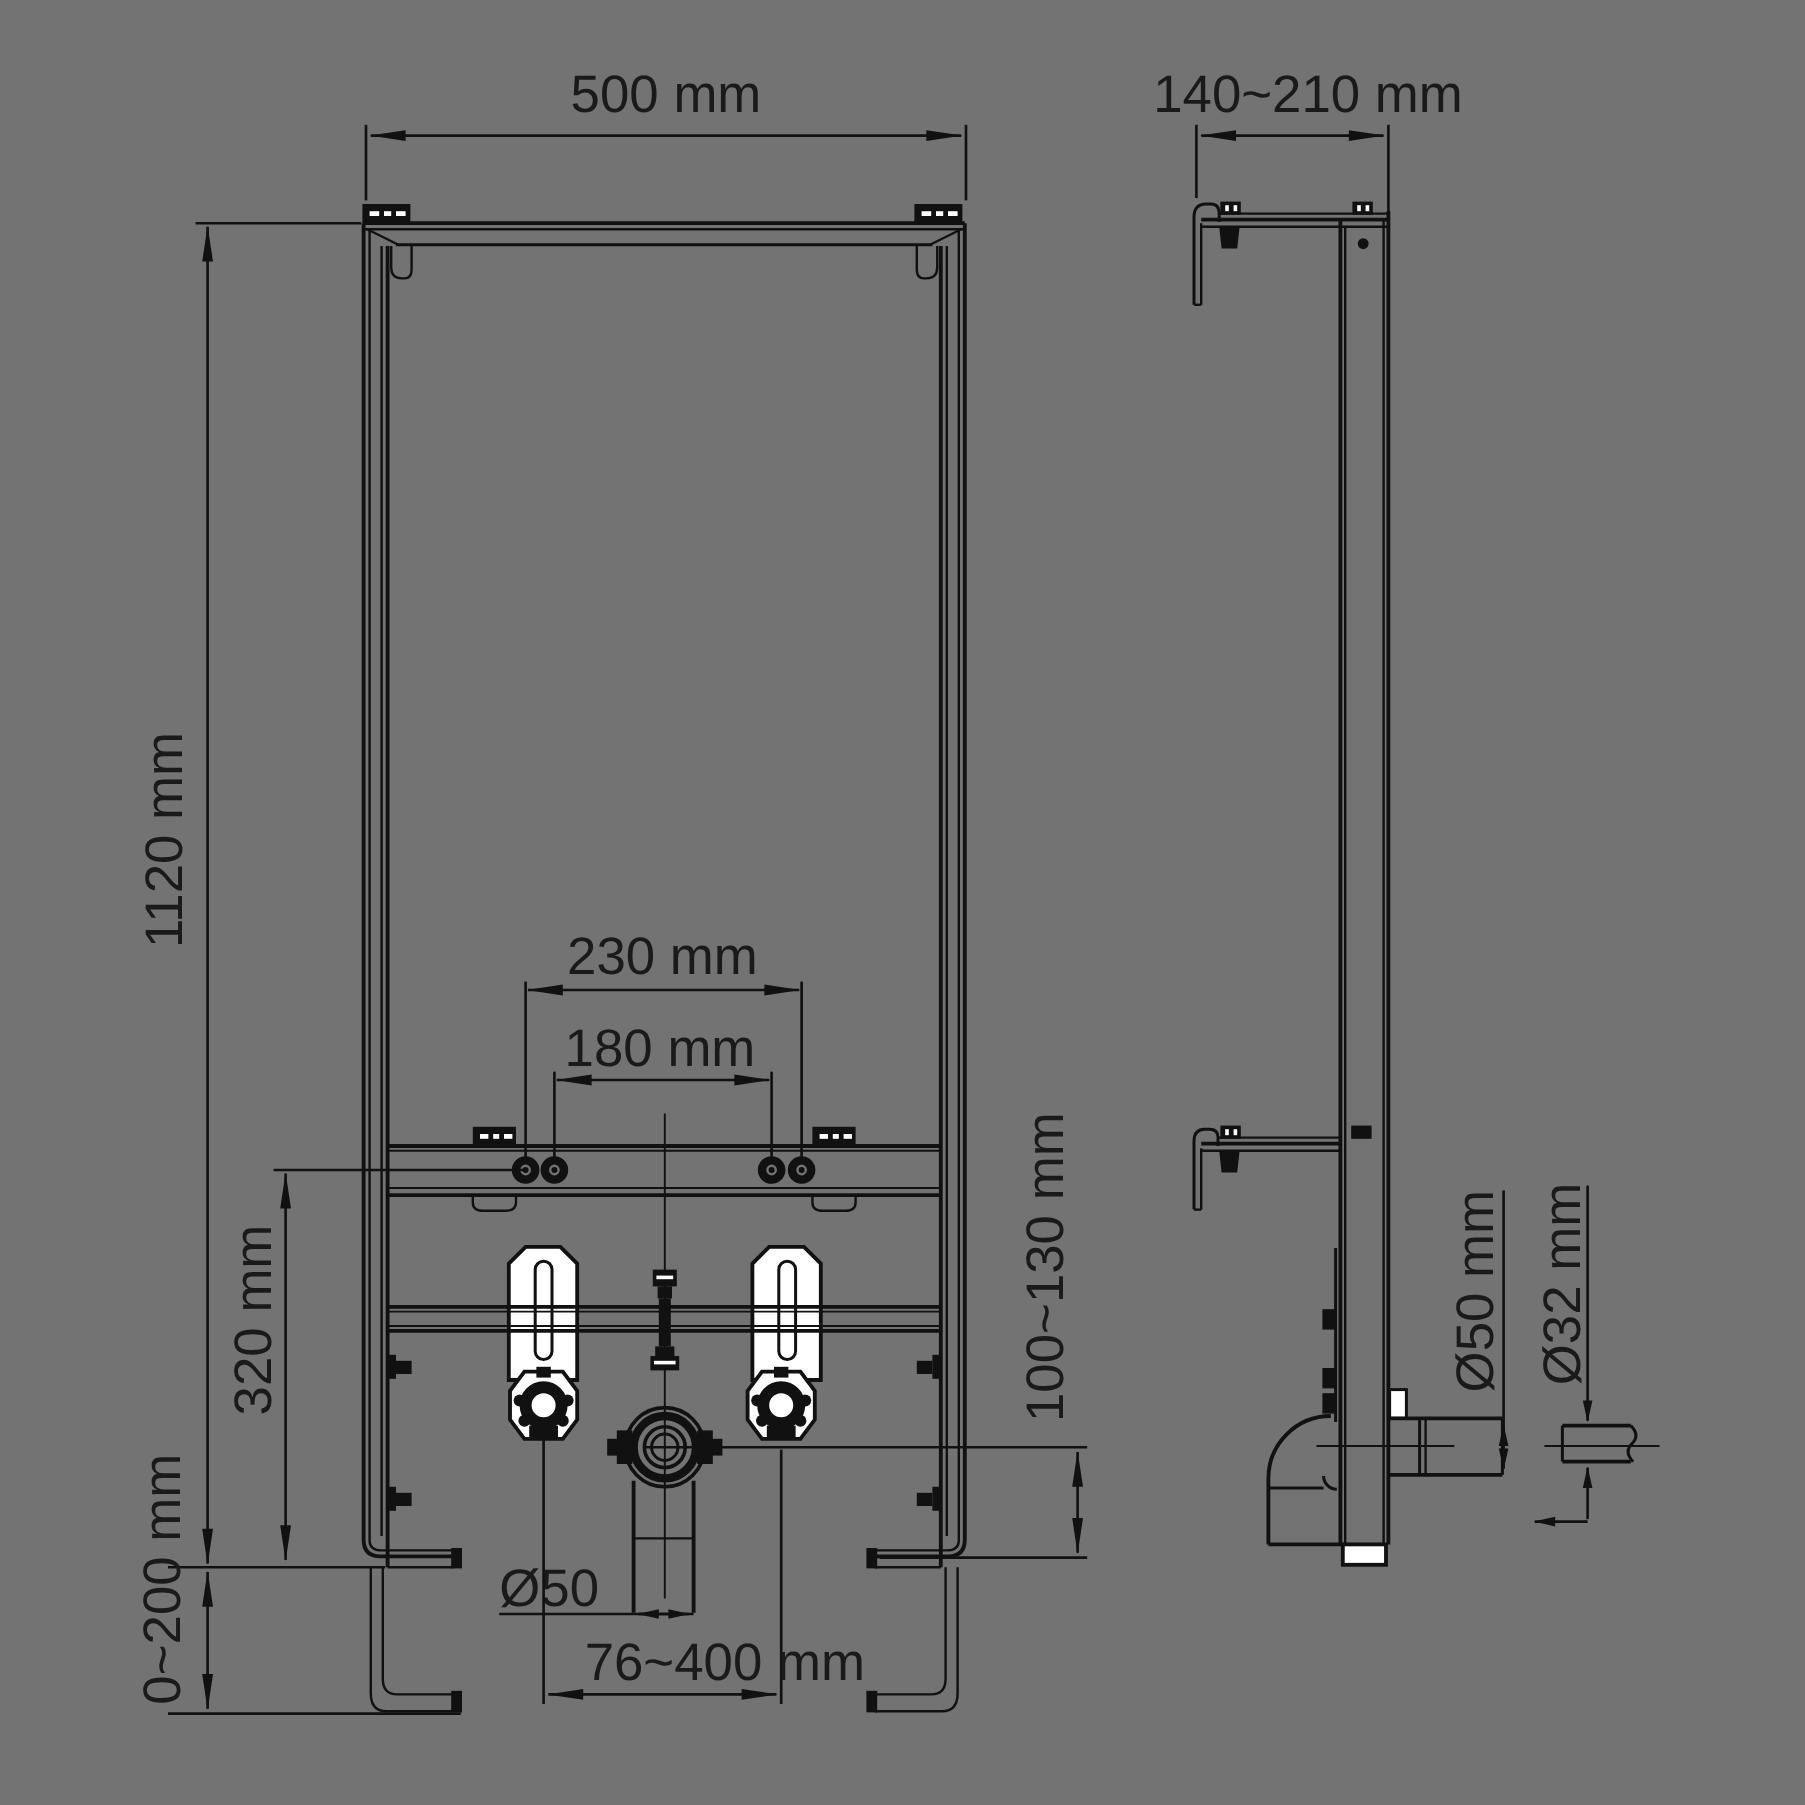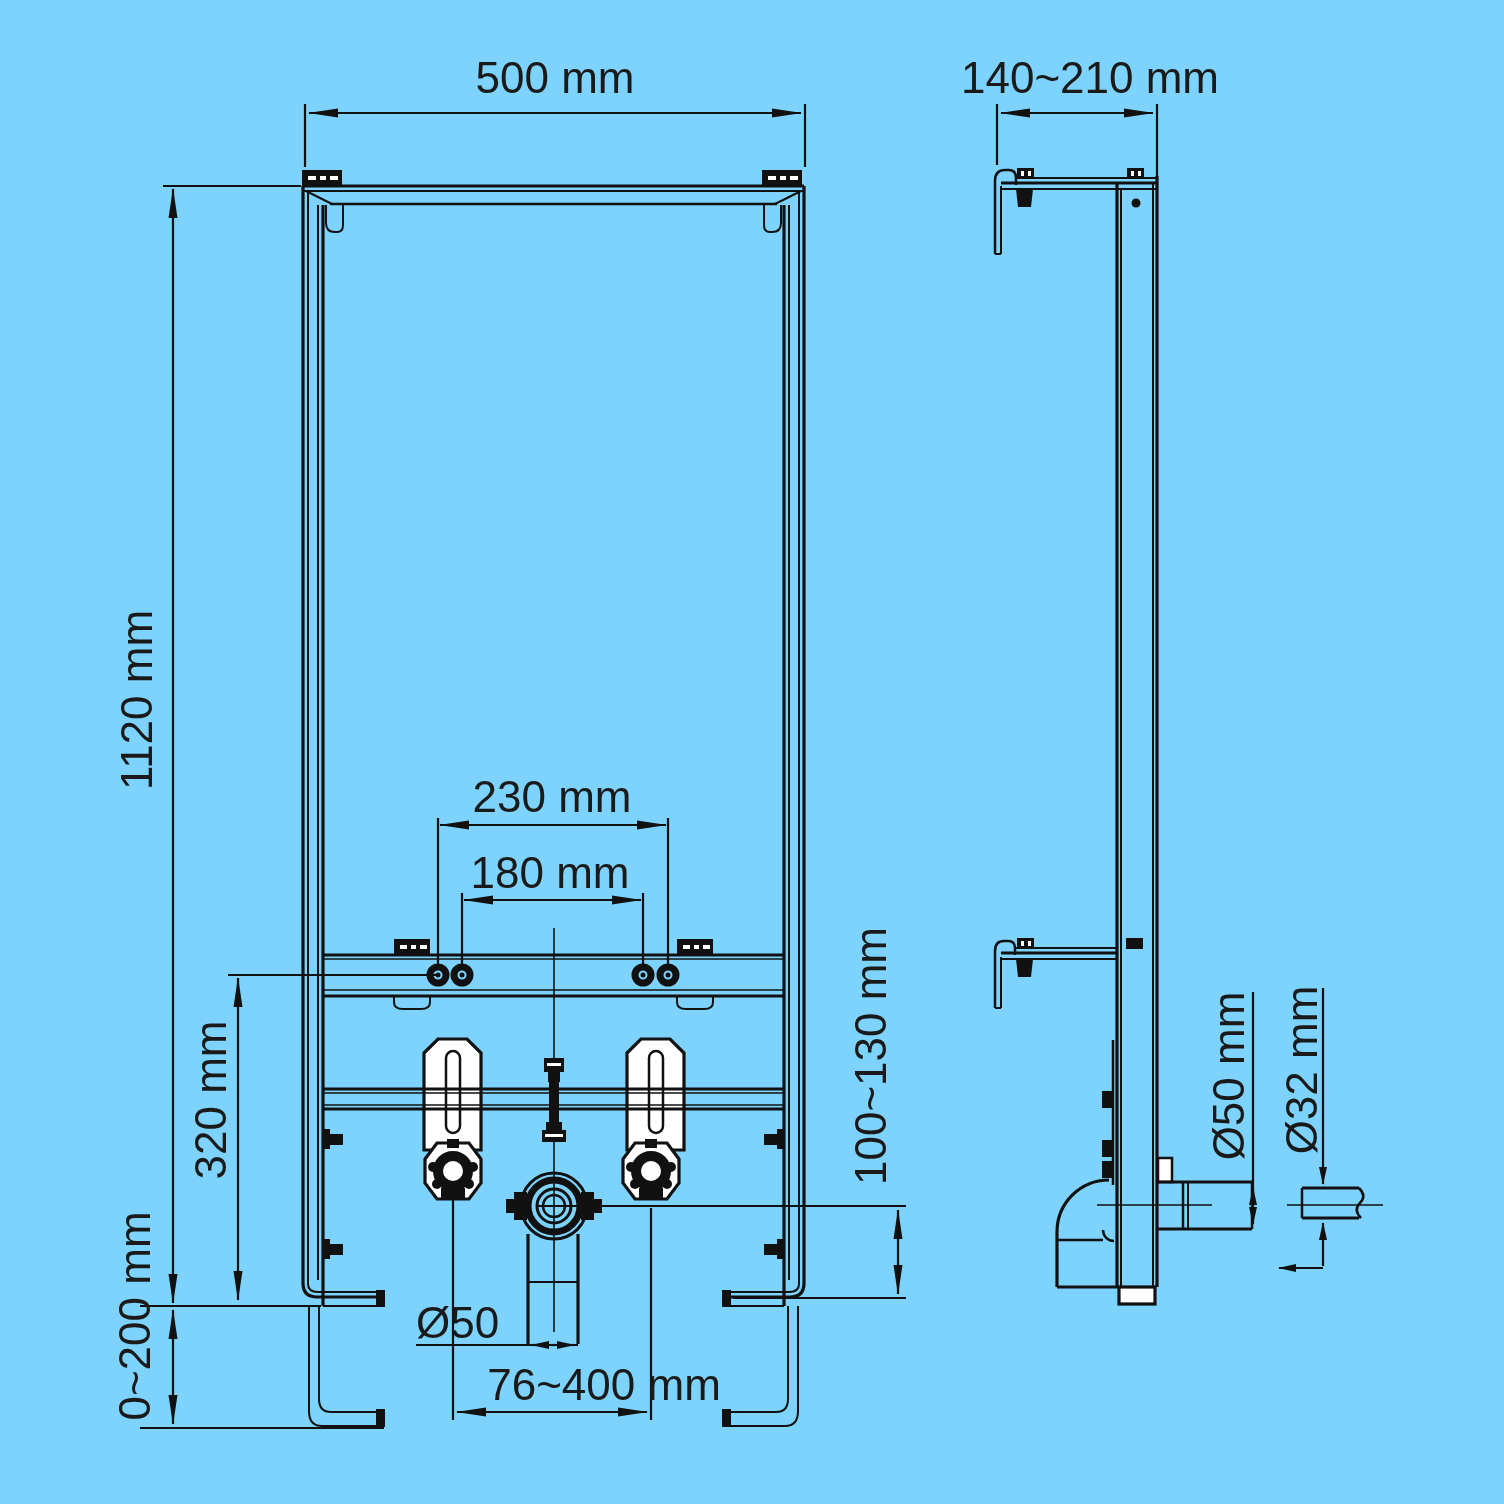--- a/index.html
+++ b/index.html
@@ -1,16 +1,16 @@
 <!DOCTYPE html>
 <html><head>
 <meta charset="utf-8">
 <style>
   html,body{margin:0;padding:0;background:#fff;}
-  #stage{position:relative;width:1504px;height:1504px;background:#7dd3fc;overflow:hidden;}
+  #stage{position:relative;width:1504px;height:1504px;background:#737373;overflow:hidden;}
   svg{display:block;width:1504px;height:1504px;}
   .ln{stroke:#111;fill:none;}
   .w3{stroke-width:3.2;}
   .w25{stroke-width:2.5;}
   .w2{stroke-width:2;}
   .w18{stroke-width:1.6;}
   .dim{stroke:#111;fill:none;stroke-width:2.2;}
   .blk{fill:#111;stroke:none;}
   .wht{fill:#fff;stroke:none;}
   .whitefill{fill:#fff;}

